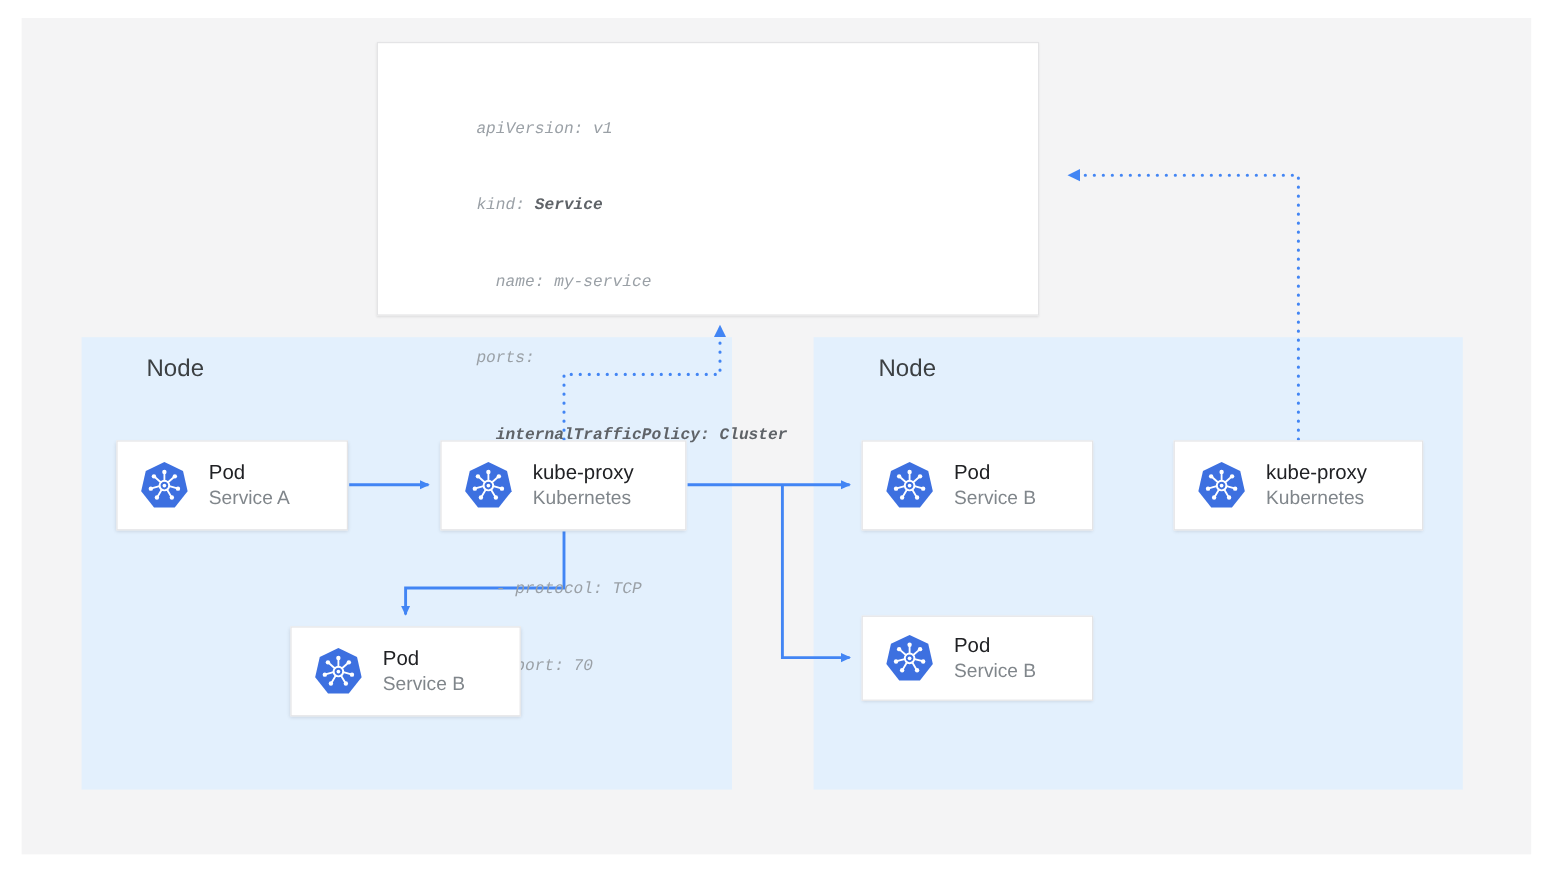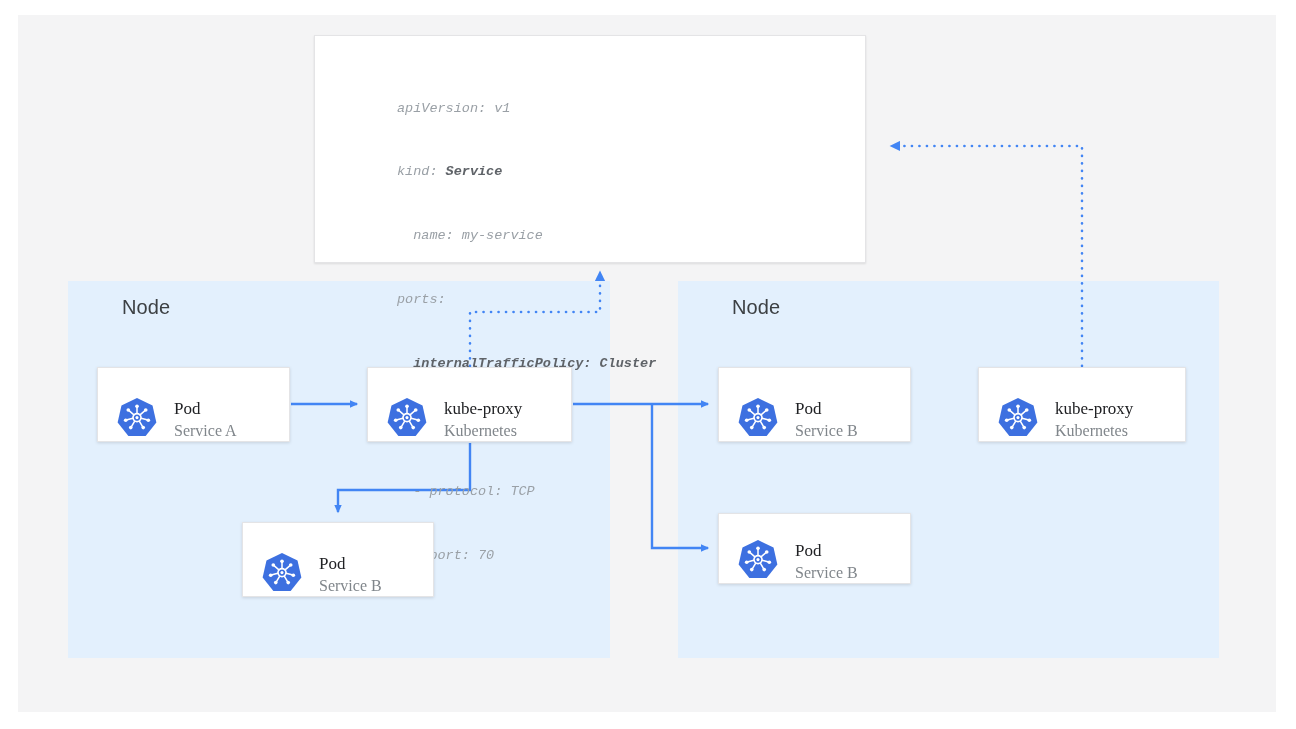--- a/index.html
+++ b/index.html
@@ -27,21 +27,21 @@
              font-family:"Liberation Mono","DejaVu Sans Mono",monospace;
              font-size:13.5px;line-height:21.3px;font-style:italic;
              color:#9aa0a6;white-space:pre;}
   .yaml-line{display:block;}
   .yaml-line.bold{font-weight:bold;color:#5f6368;}
   .yaml-line.kindline b{font-weight:bold;color:#5f6368;}
 
   
   .box{position:absolute;background:#ffffff;border:1px solid #e4e4e6;
        box-sizing:border-box;box-shadow:0 1px 3px rgba(0,0,0,.13);
-       display:flex;align-items:flex-end;font-family:Liberation Serif, serif;}
+       display:flex;align-items:center;}
   .box .ico{flex:0 0 auto;margin-left:16px;width:46px;height:46px;}
   .box .txt{margin-left:14px;display:flex;flex-direction:column;
             justify-content:center;}
   .box .t1{font-size:17px;color:#202124;line-height:22px;}
   .box .t2{font-size:16px;color:#80868b;line-height:21px;}
 
   #pod-a    {left:97px; top:367px; width:193px;height:75px;}
   #kproxy-l {left:367px;top:367px; width:205px;height:75px;}
   #pod-b-l  {left:242px;top:522px; width:192px;height:75px;}
   #pod-b-r1 {left:718px;top:367px; width:193px;height:75px;}

